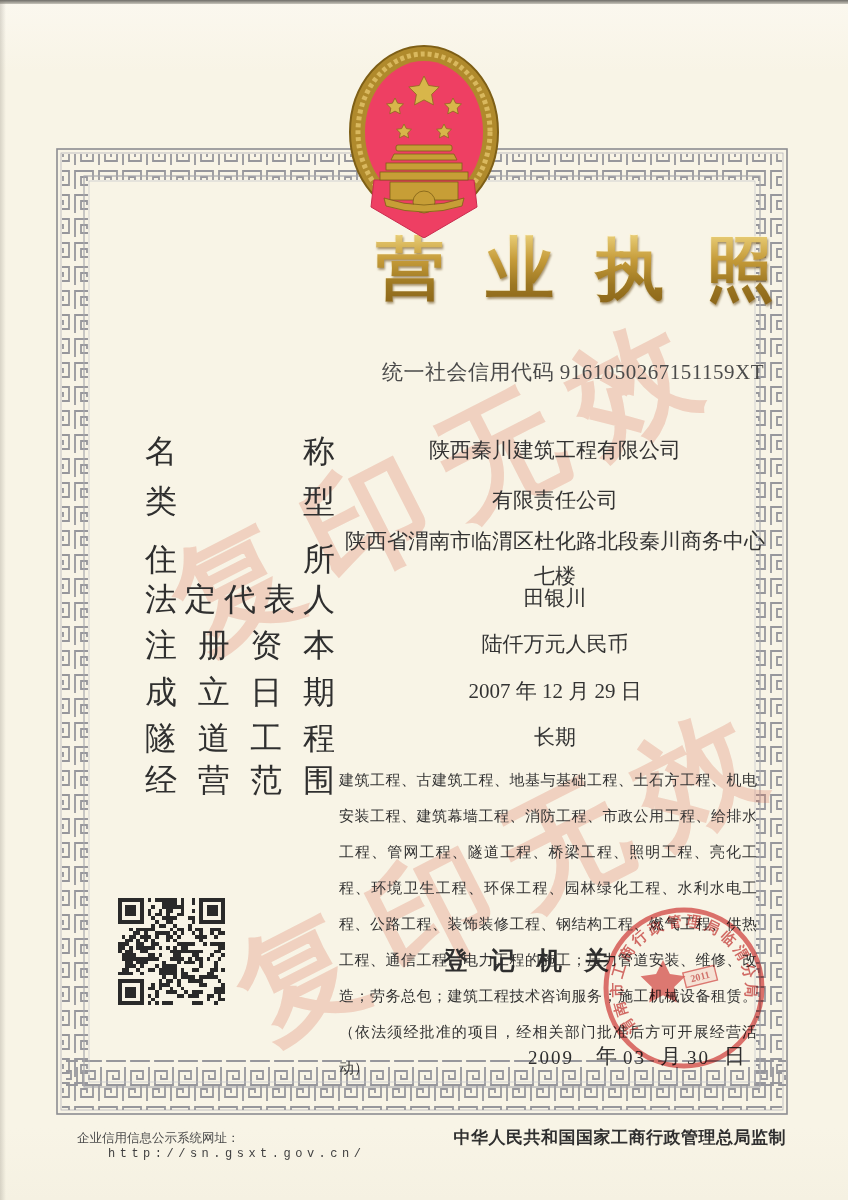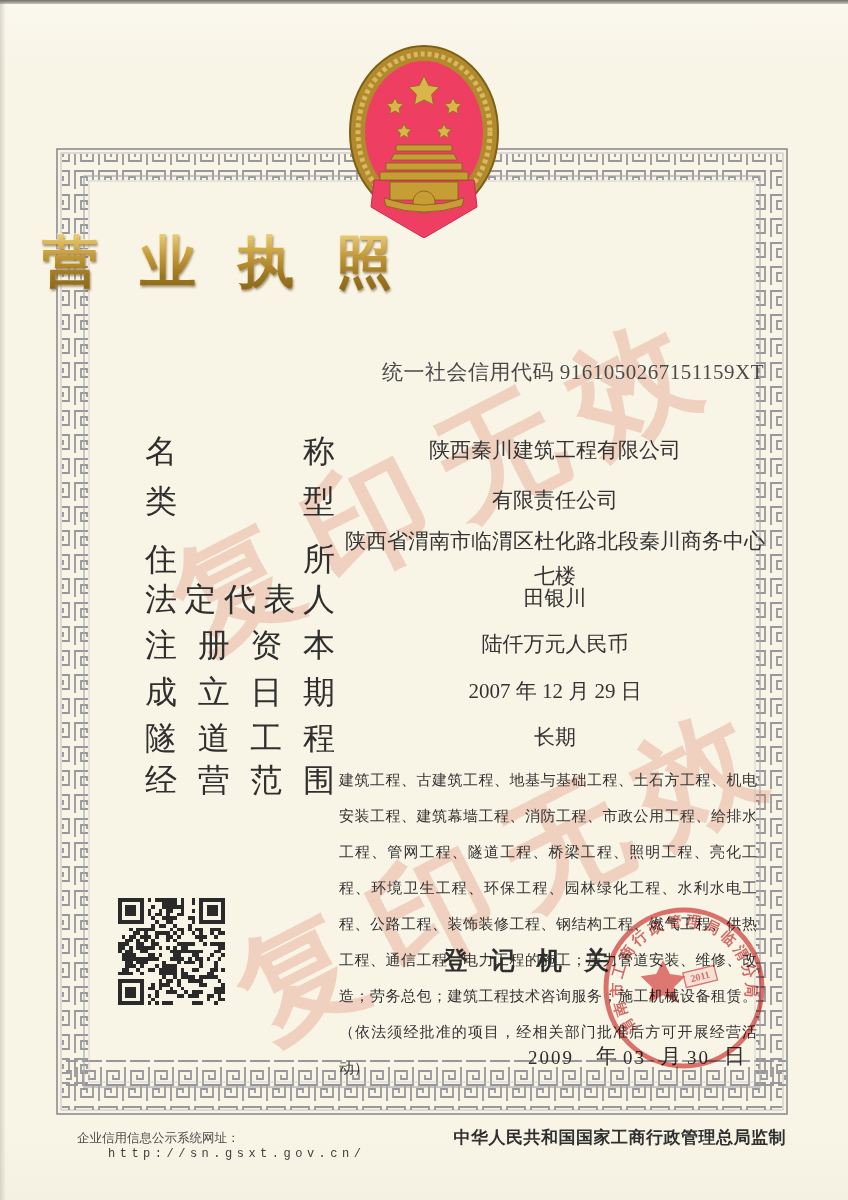--- a/index.html
+++ b/index.html
@@ -12,22 +12,22 @@
   .scan-left{position:absolute;left:0;top:0;width:6px;height:100%;background:linear-gradient(90deg,rgba(120,115,105,.25),rgba(120,115,105,0));}
 
   
   #frame-svg{position:absolute;left:0;top:0;}
 
   
   #emblem{position:absolute;left:344px;top:42px;width:160px;height:196px;z-index:5;}
 
   
   .doc-title{
-    position:absolute;left:0;top:232px;width:816px;text-align:left;z-index:4;
-    font-size:56px;font-weight:bold;letter-spacing:42px;text-indent:42px;line-height:1.1;
+    position:absolute;left:0;top:232px;width:816px;text-align:right;z-index:4;
+    font-size:68px;font-weight:bold;letter-spacing:42px;text-indent:42px;line-height:1.1;
     background:linear-gradient(180deg,#ecd27c 0%,#c49a38 38%,#9c7722 70%,#8a6418 100%);
     -webkit-background-clip:text;background-clip:text;color:transparent;
     filter:drop-shadow(1px 2px 1px rgba(96,66,12,.55)) drop-shadow(-1px -1px 0 rgba(255,245,210,.6));
   }
 
   
   .credit-line{position:absolute;right:84px;top:358px;font-size:21px;letter-spacing:.5px;color:#4a4a4a;z-index:4;}
   .credit-line .code{font-family:"Liberation Serif","DejaVu Serif",serif;margin-left:0;}
 
   

